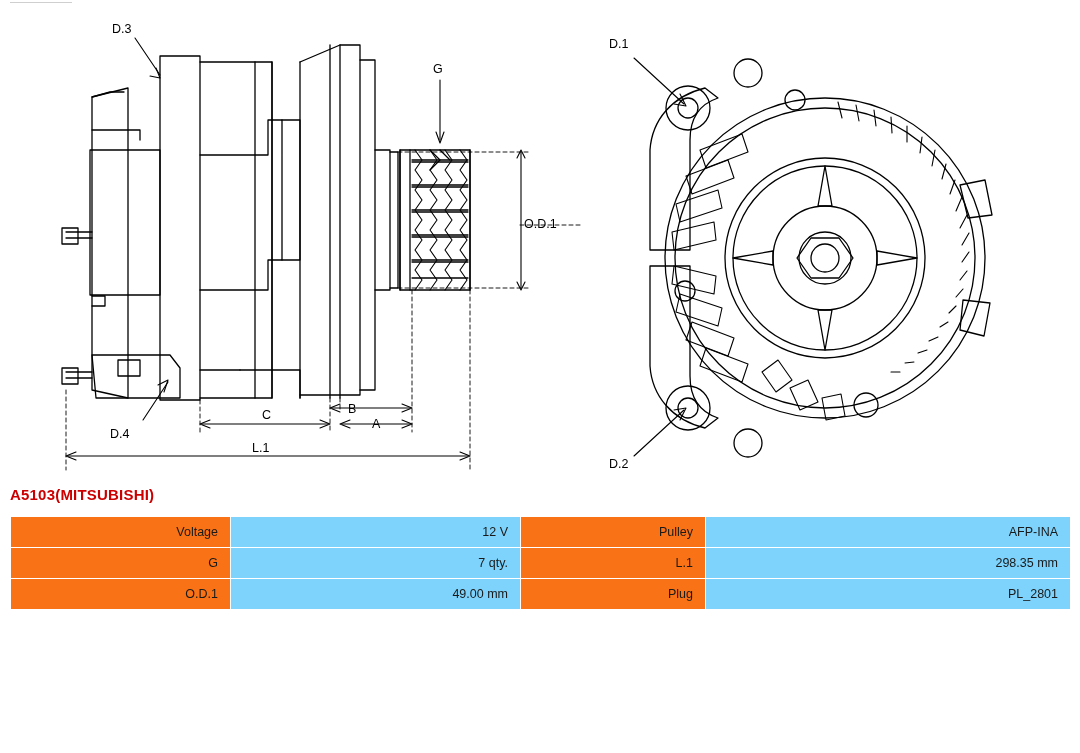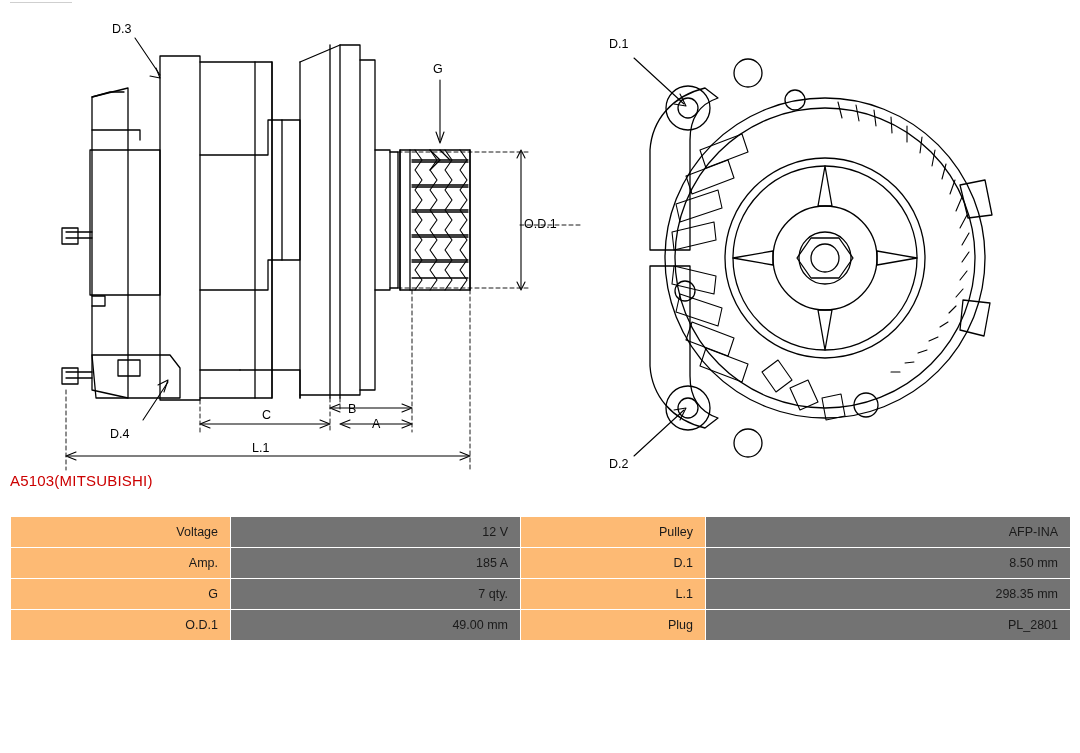--- a/index.html
+++ b/index.html
@@ -23,23 +23,23 @@
   .drawing {
     position: absolute;
     left: 0;
     top: 0;
     width: 1080px;
     height: 480px;
   }
   .title {
     position: absolute;
     left: 10px;
-    top: 472px;
+    top: 486px;
     font-size: 15px;
-    font-weight: normal;
+    font-weight: bold;
     color: #cc0000;
     letter-spacing: 0.2px;
   }
   table.specs {
     position: absolute;
     left: 10px;
     top: 516px;
     width: 1060px;
     border-collapse: collapse;
     table-layout: fixed;
@@ -48,26 +48,26 @@
   table.specs td {
     border: 1px solid #ffffff;
     height: 30px;
     padding: 0 12px;
     vertical-align: middle;
     white-space: nowrap;
     overflow: hidden;
     text-overflow: ellipsis;
   }
   td.label {
-    background: #fdba74;
+    background: #f97316;
     text-align: right;
     color: #1a1a1a;
   }
   td.value {
-    background: #737373;
+    background: #7dd3fc;
     text-align: right;
     color: #1a1a1a;
   }
   col.c1 { width: 220px; }
   col.c2 { width: 290px; }
   col.c3 { width: 185px; }
   col.c4 { width: 365px; }
   .topline {
     position: absolute;
     left: 10px;
@@ -264,26 +264,20 @@
         <col class="c4">
     </colgroup>
     <tbody>
       <tr>
         <td class="label">Voltage</td>
         <td class="value">12 V</td>
         <td class="label">Pulley</td>
         <td class="value">AFP-INA</td>
       </tr>
       <tr>
-        <td class="label">Amp.</td>
-        <td class="value">185 A</td>
-        <td class="label">D.1</td>
-        <td class="value">8.50 mm</td>
-      </tr>
-      <tr>
         <td class="label">G</td>
         <td class="value">7 qty.</td>
         <td class="label">L.1</td>
         <td class="value">298.35 mm</td>
       </tr>
       <tr>
         <td class="label">O.D.1</td>
         <td class="value">49.00 mm</td>
         <td class="label">Plug</td>
         <td class="value">PL_2801</td>

